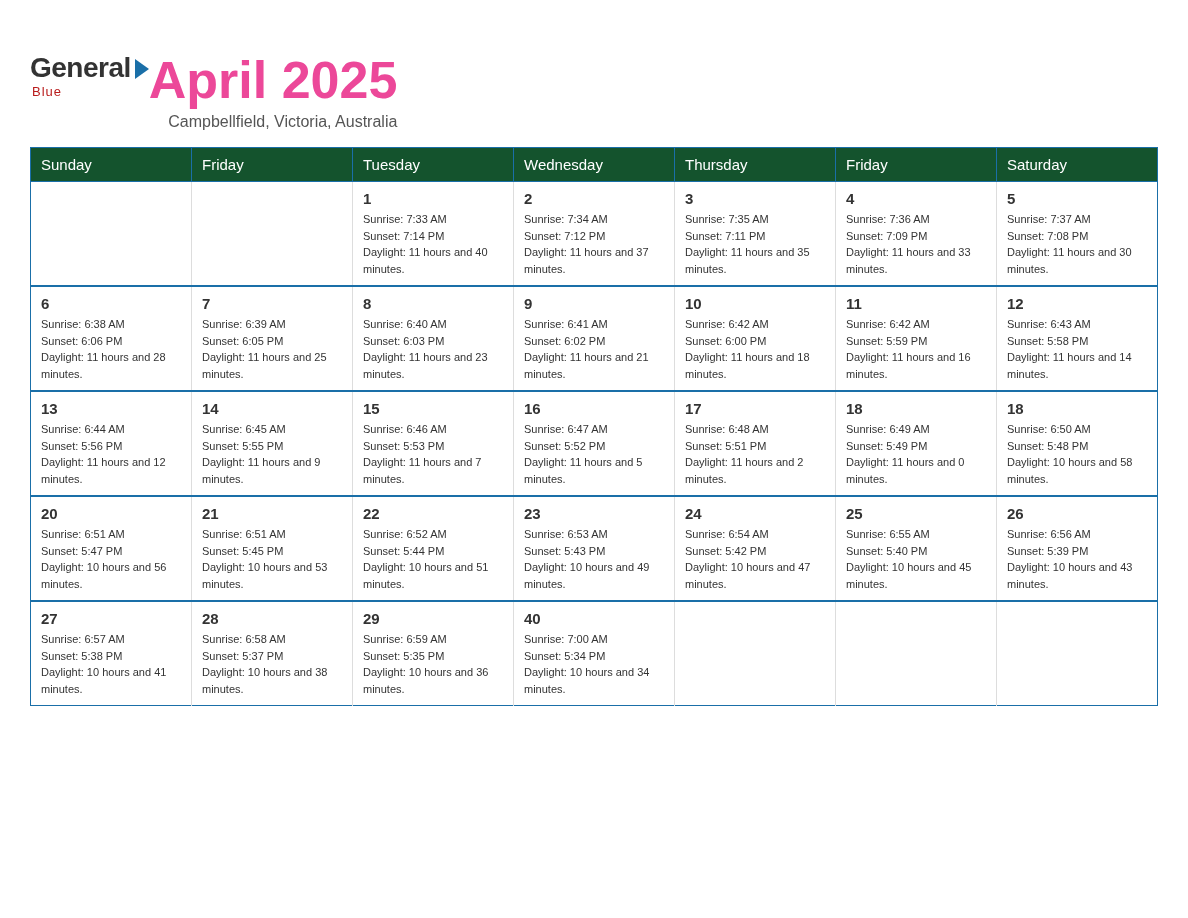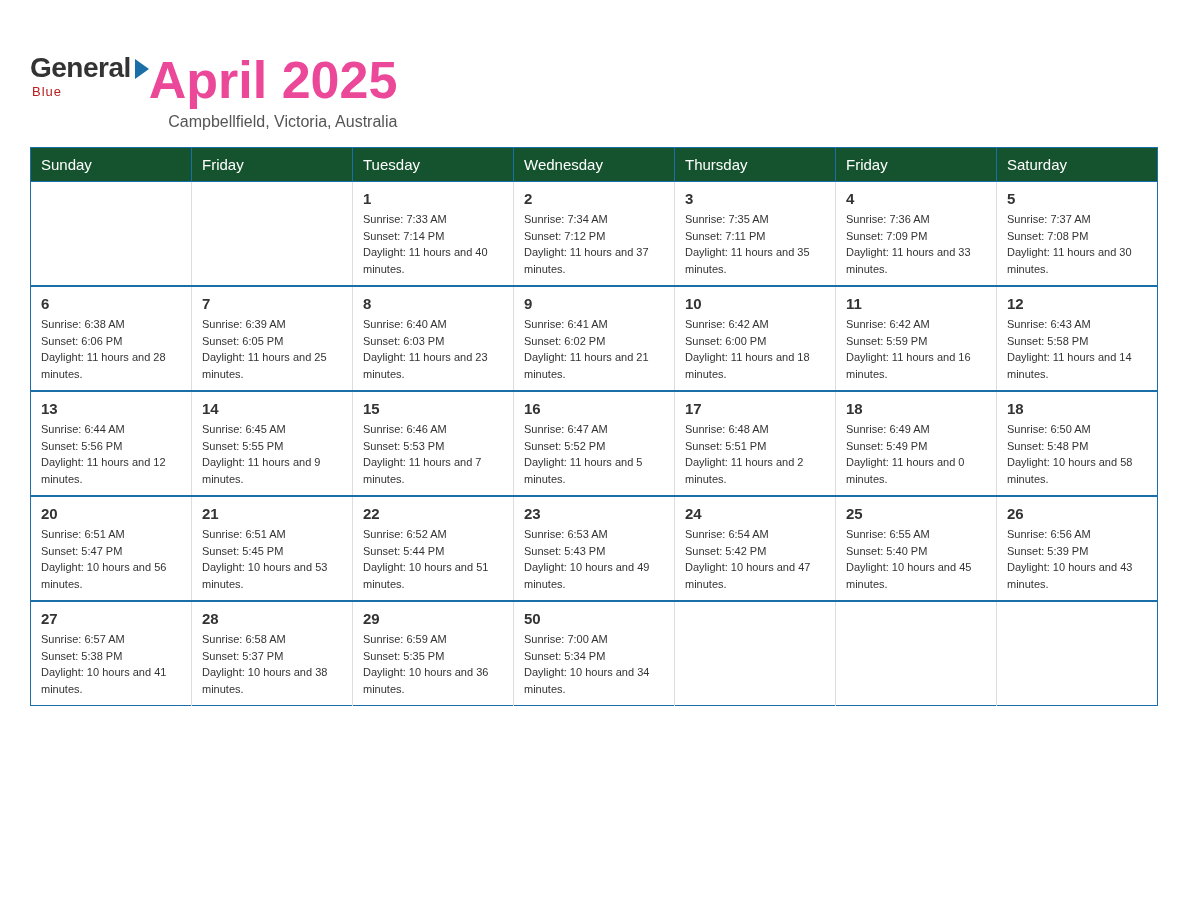--- a/index.html
+++ b/index.html
@@ -268,21 +268,21 @@
         </td>
         <td>
           <span class="day-number">28</span>
           <div class="day-info">Sunrise: 6:58 AM<br>Sunset: 5:37 PM<br>Daylight: 10 hours and 38 minutes.</div>
         </td>
         <td>
           <span class="day-number">29</span>
           <div class="day-info">Sunrise: 6:59 AM<br>Sunset: 5:35 PM<br>Daylight: 10 hours and 36 minutes.</div>
         </td>
         <td>
-          <span class="day-number">50</span>
+          <span class="day-number">40</span>
           <div class="day-info">Sunrise: 7:00 AM<br>Sunset: 5:34 PM<br>Daylight: 10 hours and 34 minutes.</div>
         </td>
         <td class="empty-cell"></td>
         <td class="empty-cell"></td>
         <td class="empty-cell"></td>
       </tr>
     </tbody>
 </table>
 
 </body></html>

